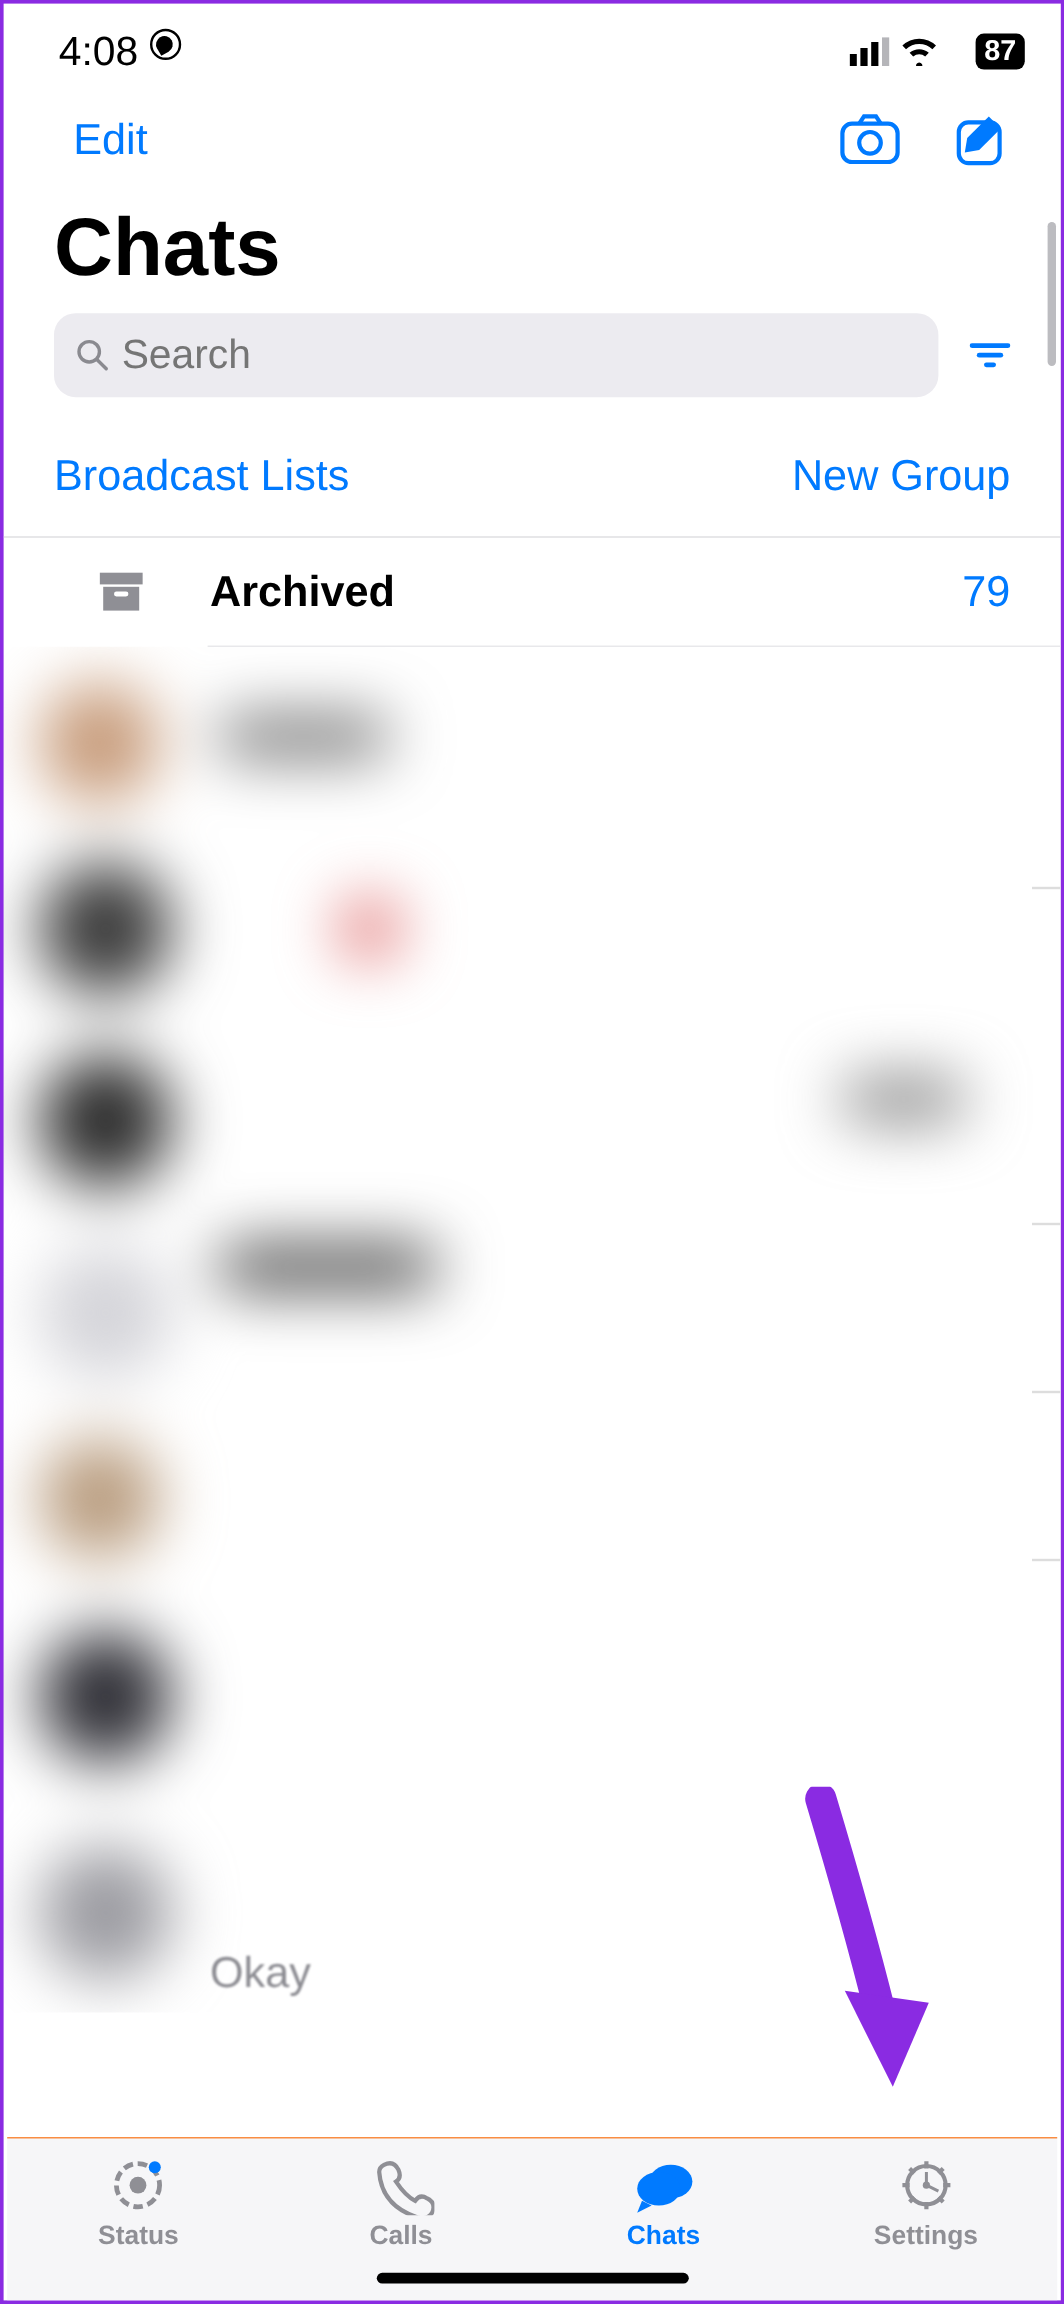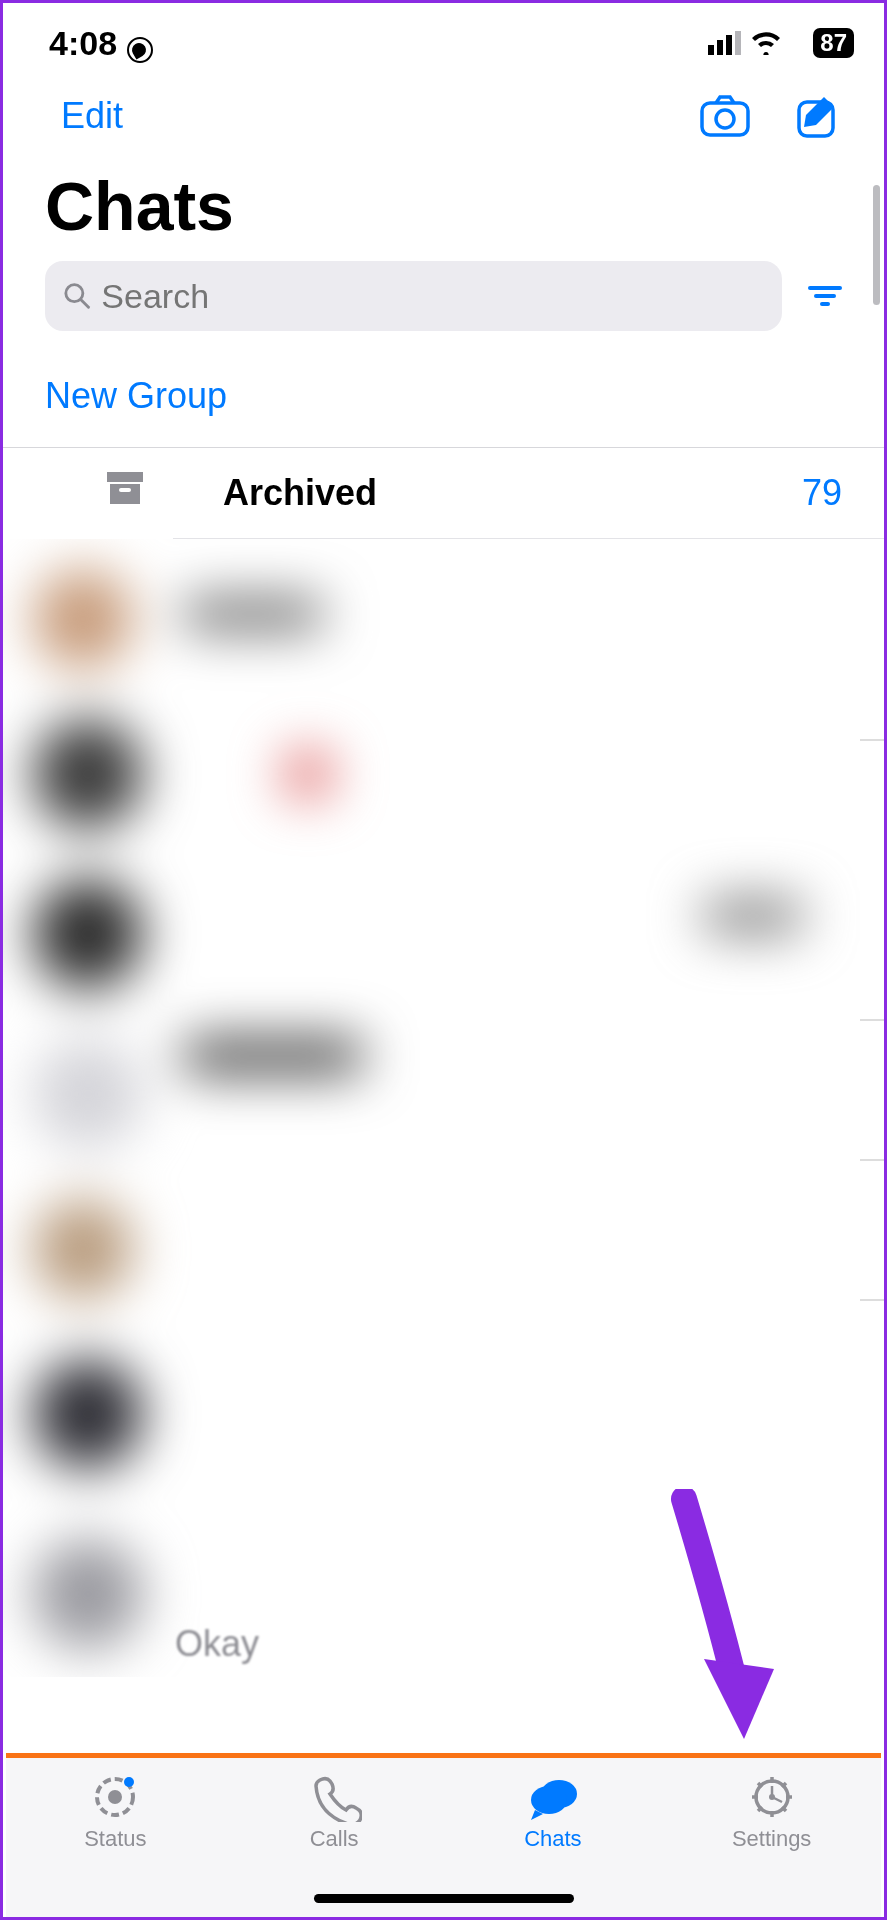--- a/index.html
+++ b/index.html
@@ -1,21 +1,21 @@
 <!DOCTYPE html>
 <html><head>
 <meta charset="utf-8">
 <style>
   * { box-sizing: border-box; margin: 0; padding: 0; }
   html, body { width: 887px; height: 1920px; font-family: -apple-system, "Helvetica Neue", Arial, sans-serif; background:#fff; position:relative;}
   body { border: 3px solid #8a2be2; overflow:hidden;}
 
   
   .status-bar { display:flex; align-items:center; justify-content:space-between; padding: 14px 30px 6px 46px; height:72px;}
-  .status-left { display:flex; align-items:flex-end; gap:10px; font-size:34px; font-weight:700;}
+  .status-left { display:flex; align-items:flex-start; gap:10px; font-size:34px; font-weight:400;}
   .status-right { display:flex; align-items:center; gap:8px;}
   .battery-box { background:#000; color:#fff; border-radius:7px; padding:1px 7px; font-size:24px; font-weight:700;margin-left:23px;}
   .globe { width:26px; height:26px; border:2.5px solid #000; border-radius:50%; position:relative; display:inline-block;}
   .globe::before{content:"";position:absolute;left:3px;top:4px;width:14px;height:14px;background:#000;border-radius:50% 50% 50% 0;transform:rotate(-30deg);}
 
   
   .nav-row { display:flex; align-items:center; justify-content:space-between; padding: 18px 42px 10px 42px; margin-left: 16px;}
   .link-blue { color:#007aff; font-size:36px; font-weight:400; }
   .nav-icons { display:flex; gap:46px; align-items:center;}
   .stroke-blue { stroke:#007aff; fill:none; stroke-width:3.5; }
@@ -28,38 +28,38 @@
   .search-box { flex:1; background:#ecebf0; border-radius:18px; height:70px; display:flex; align-items:center; padding:0 18px; gap:10px;}
   .search-box input { border:none; background:transparent; font-size:34px; color:#7c7c82; outline:none; width:100%;}
   .search-icon { width:30px; height:30px; }
   .filter-icon { width:34px; }
 
   
   .quick-row { display:flex; justify-content:space-between; padding: 44px 42px 30px 42px;}
   .divider { height:1px; background:#d7d7db; width:100%;}
 
   
-  .archived-row { display:flex; align-items:flex-start; padding: 24px 42px 24px 104px; gap:80px;}
+  .archived-row { display:flex; align-items:center; padding: 24px 42px 24px 80px; gap:56px;}
   .archive-icon { width:36px; height:32px; }
   .archived-label { font-size:36px; font-weight:600; flex:1;}
   .archived-count { color:#007aff; font-size:36px; font-weight:400;}
   .sub-divider { height:1px; background:#e3e3e7; margin-left:170px;}
 
   
   .chat-area { position:relative; height:1138px; overflow:hidden;}
   .blur-bg { position:absolute; inset:0; filter: blur(26px); }
   .blob { position:absolute; border-radius:50%; }
   .chat-label-okay { position:absolute; left:172px; bottom:12px; font-size:36px; color:#8d8d93; filter:blur(1px);}
   .chat-divider { position:absolute; right:0; width:24px; height:2px; background:#ddd;}
   
   
   .scroll-ind { position:absolute; right:4px; top:182px; width:7px; height:120px; background:#bcbcc0; border-radius:4px;}
 
   
-  .tab-bar { position:absolute; bottom:0; left:3px; right:3px; height:164px; background:#f6f6f8; border-top:5px solid #f97316; display:flex; }
+  .tab-bar { position:absolute; bottom:0; left:3px; right:3px; height:136px; background:#f6f6f8; border-top:1px solid #f97316; display:flex;font-weight:bold; }
   .tab { flex:1; display:flex; flex-direction:column; align-items:center; justify-content:flex-start; padding-top:14px; gap:4px; color:#8f8f95;}
   .tab.active { color:#007aff;}
   .tab-label { font-size:22px; }
   .tab svg { width:56px; height:50px;}
   .home-ind { position:absolute; bottom:14px; left:50%; transform:translateX(-50%); width:260px; height:9px; background:#000; border-radius:6px;}
 
   
   .arrow-anno { position:absolute; right:100px; bottom:168px; pointer-events:none;}
 </style>
 </head>
@@ -110,20 +110,21 @@
     <input placeholder="Search" style="">
   </div>
   <svg class="filter-icon" viewBox="0 0 34 24">
       <line x1="2" y1="4" x2="32" y2="4" stroke="#007aff" stroke-width="4" stroke-linecap="round"></line>
       <line x1="8" y1="12" x2="26" y2="12" stroke="#007aff" stroke-width="4" stroke-linecap="round"></line>
       <line x1="14" y1="20" x2="20" y2="20" stroke="#007aff" stroke-width="4" stroke-linecap="round"></line>
     </svg>
 </div>
 
 <div class="quick-row">
+  <span class="link-blue">Broadcast Lists</span>
   <span class="link-blue">New Group</span>
 </div>
 <div class="divider"></div>
 
 <div class="archived-row">
   <svg class="archive-icon" viewBox="0 0 36 32">
       <rect x="0" y="0" width="36" height="10" fill="#8f8f95"></rect>
       <rect x="3" y="12" width="30" height="20" fill="#8f8f95"></rect>
       <rect x="12" y="16" width="12" height="4" rx="2" fill="#fff"></rect>
     </svg>

